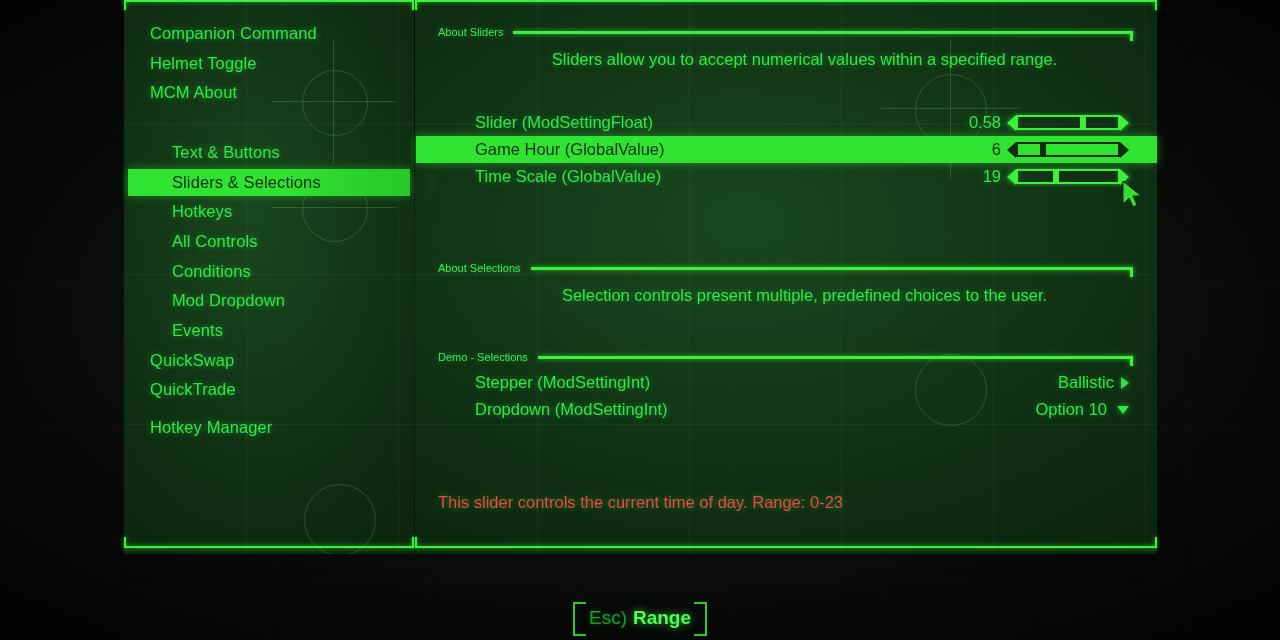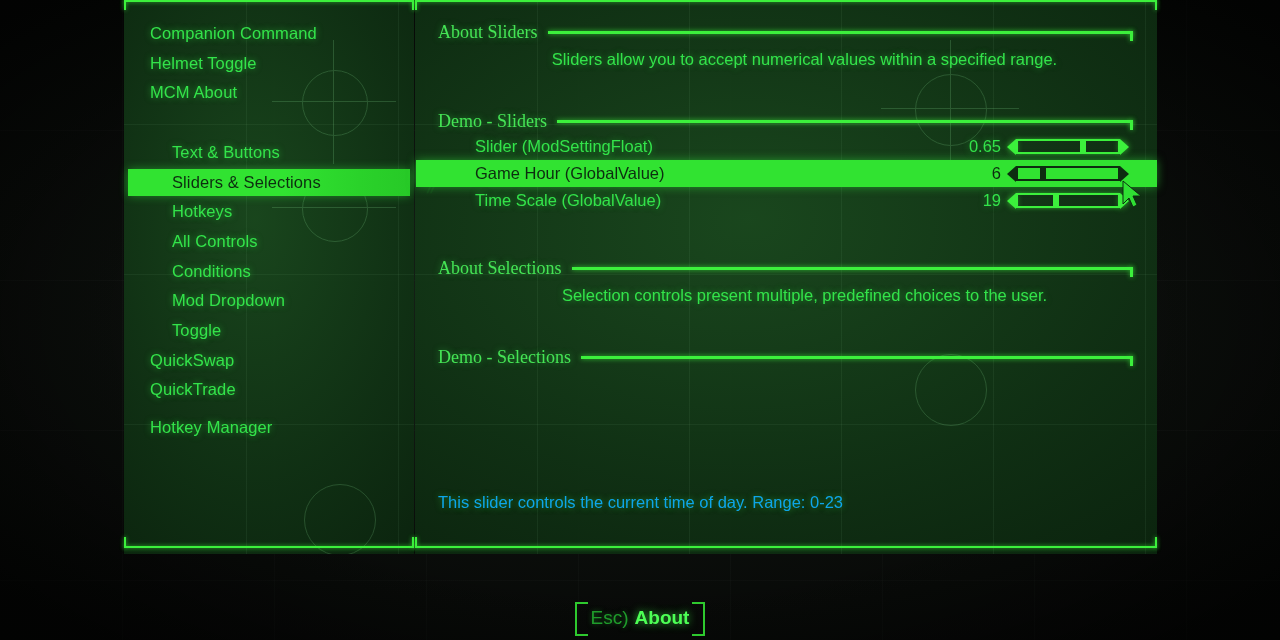--- a/index.html
+++ b/index.html
@@ -75,23 +75,23 @@
     font-size:23px;line-height:1;color:#2fdb34;
     text-shadow:0 0 6px rgba(50,230,60,.6);
     letter-spacing:-4px;
   }
 
   
   #content{position:absolute;left:0;top:0;width:100%;height:100%;}
   .group{position:absolute;left:23px;right:0;}
   .group-head{position:relative;height:24px;display:flex;align-items:center;}
   .group-title{
-    font-size:18px;color:#45e455;
+    font-size:11px;color:#45e455;
     text-shadow:0 0 6px rgba(60,230,80,.5);
-    white-space:nowrap;padding-right:10px;font-family:Liberation Serif, serif;
+    white-space:nowrap;padding-right:10px;
   }
   .group-rule{
     position:relative;flex:1;height:3px;background:#3cf03c;
     box-shadow:0 0 5px rgba(60,240,60,.75);margin-right:24px;
   }
   .group-rule::after{
     content:"";position:absolute;right:0;top:0;width:3px;height:10px;
     background:#3cf03c;box-shadow:0 0 5px rgba(60,240,60,.75);
   }
   .desc{
@@ -141,21 +141,21 @@
   }
   .drop-arrow{
     width:0;height:0;margin-left:4px;
     border-left:6px solid transparent;border-right:6px solid transparent;
     border-top:8px solid #33e34a;
     filter:drop-shadow(0 0 3px rgba(50,230,70,.7));
   }
 
   #help-text{
     position:absolute;left:438px;top:493px;
-    font-size:16.5px;color:#0ea5e9;
+    font-size:16.5px;color:#ef4444;
     text-shadow:0 0 6px rgba(50,220,70,.5);white-space:nowrap;
   }
 
   
   #footer{
     position:absolute;left:0;right:0;bottom:0;height:44px;
     display:flex;align-items:center;justify-content:center;
   }
   #back-button{position:relative;display:flex;align-items:flex-start;gap:6px;padding:3px 16px;}
   .brk{position:absolute;top:-2px;width:11px;height:30px;}
@@ -218,21 +218,21 @@
       <div class="side-item lvl1" style="top: 263.6px;">
         <span class="side-label">Conditions</span>
       </div>
       <div class="side-item lvl1" style="top: 233.9px;">
         <span class="side-label">All Controls</span>
       </div>
       <div class="side-item lvl1" style="top: 293.3px;">
         <span class="side-label">Mod Dropdown</span>
       </div>
       <div class="side-item lvl1" style="top: 323px;">
-        <span class="side-label">Toggle</span>
+        <span class="side-label">Events</span>
       </div>
       <div class="side-item lvl0" style="top: 352.7px;">
         <span class="side-label">QuickSwap</span>
       </div>
       <div class="side-item lvl0" style="top: 382.4px;">
         <span class="side-label">QuickTrade</span>
       </div>
       <div class="side-item lvl0" style="top: 412.1px; margin-top: 8px;">
         <span class="side-label">Hotkey Manager</span>
       </div>
@@ -258,28 +258,24 @@
 
   <div id="content">
       <div class="group" style="top: 26px;">
         <div class="group-head">
           <span class="group-title">About Sliders</span>
           <span class="group-rule"></span>
         </div>
         <div class="desc">Sliders allow you to accept numerical values within a specified range.</div>
       </div>
       <div class="group" style="top: 115px;">
-        <div class="group-head">
-          <span class="group-title">Demo - Sliders</span>
-          <span class="group-rule"></span>
-        </div>
         <div class="row">
           <span class="row-label">Slider (ModSettingFloat)</span>
           <span class="row-ctrl">
-            <span class="row-value">0.65</span>
+            <span class="row-value">0.58</span>
             <span class="slider">
               <span class="s-arrow left"></span>
               <span class="s-track">
                 <span class="s-thumb" style="left: calc(65% - 3px);"></span>
               </span>
               <span class="s-arrow right"></span>
             </span>
           </span>
         </div>
         <div class="row highlight">
@@ -314,30 +310,44 @@
           <span class="group-title">About Selections</span>
           <span class="group-rule"></span>
         </div>
         <div class="desc">Selection controls present multiple, predefined choices to the user.</div>
       </div>
       <div class="group" style="top: 351px;">
         <div class="group-head">
           <span class="group-title">Demo - Selections</span>
           <span class="group-rule"></span>
         </div>
+        <div class="row">
+          <span class="row-label">Stepper (ModSettingInt)</span>
+          <span class="row-ctrl">
+            <span class="row-value">Ballistic</span>
+            <span class="step-arrow"></span>
+          </span>
+        </div>
+        <div class="row">
+          <span class="row-label">Dropdown (ModSettingInt)</span>
+          <span class="row-ctrl">
+            <span class="row-value">Option 10</span>
+            <span class="drop-arrow"></span>
+          </span>
+        </div>
       </div>
     </div>
 </div>
 
 <div id="help-text">This slider controls the current time of day. Range: 0-23</div>
 
 <div id="footer">
   <div id="back-button">
     <span class="brk l"></span>
     <span id="esc-key">Esc)</span>
-    <span id="back-label">About</span>
+    <span id="back-label">Range</span>
     <span class="brk r"></span>
   </div>
 </div>
 
 <svg id="cursor" viewBox="0 0 22 28">
   <polygon points="1,1 1,24 7,18 11,27 15,25 11,16 19,16" fill="#2fe033" stroke="#0d2d10" stroke-width="1"></polygon>
 </svg>
 
 </body></html>

